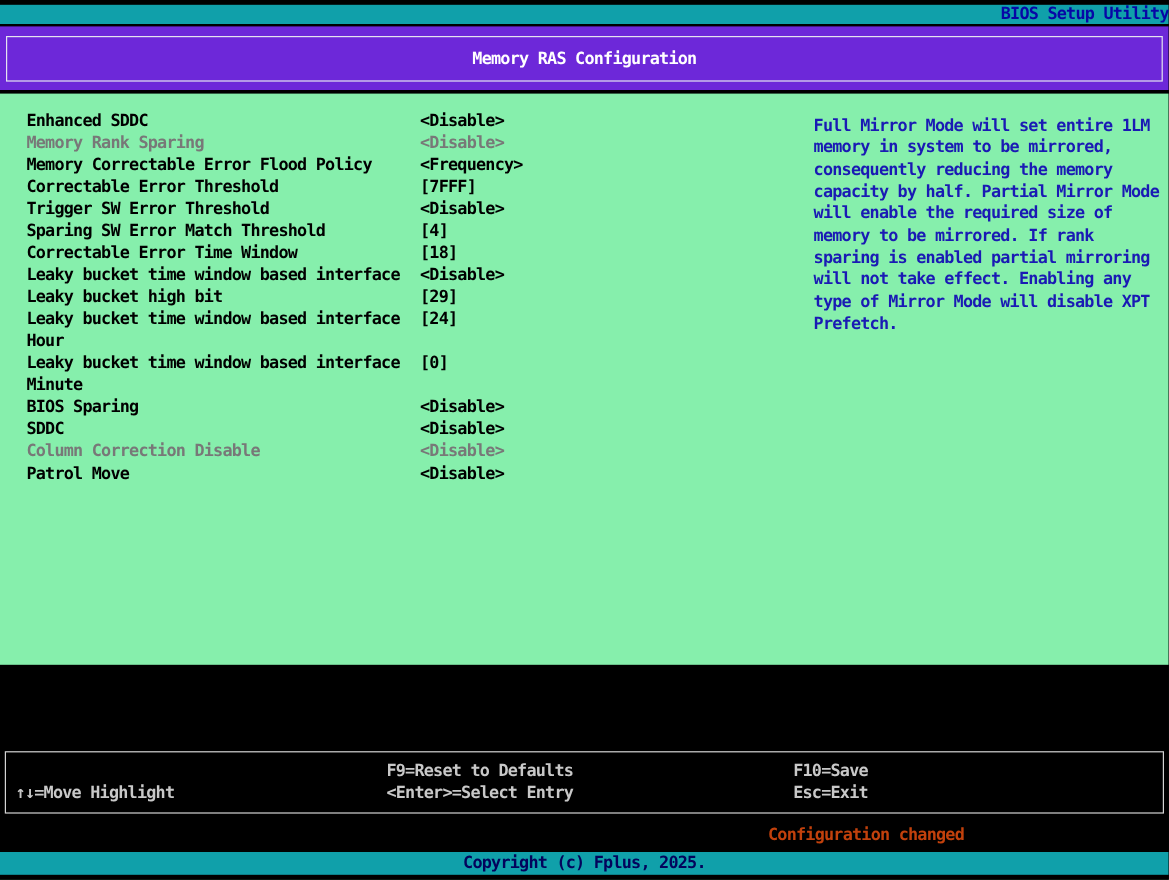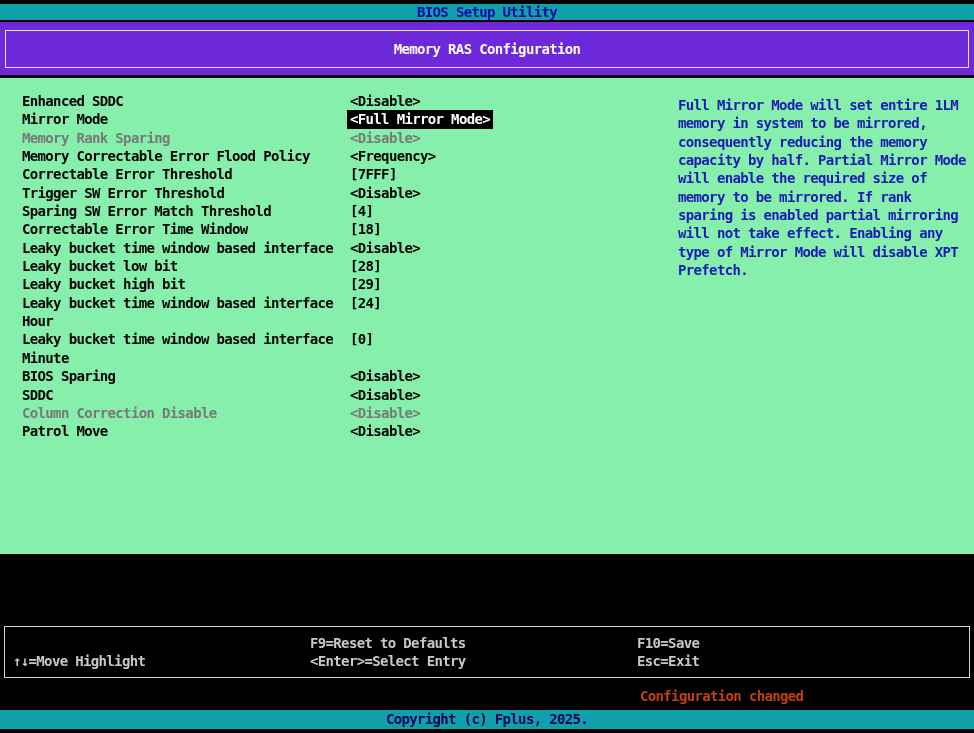--- a/index.html
+++ b/index.html
@@ -4,21 +4,21 @@
 <style>
   html,body{margin:0;padding:0;background:#000;}
   .screen{
     position:relative;width:974px;height:733px;background:#000;overflow:hidden;
     font-family:"DejaVu Sans Mono","Liberation Mono",monospace;
     font-weight:bold;font-size:14px;letter-spacing:-0.65px;
   }
   
   .topbar{
     position:absolute;left:0;top:4px;width:100%;height:16px;
-    background:#10a0aa;color:#0707a6;text-align:center;line-height:16px;
+    background:#10a0aa;color:#0707a6;text-align:right;line-height:16px;
   }
   
   .header{position:absolute;left:0;top:22px;width:100%;height:53px;background:#6d28d9;}
   .titlebox{
     position:absolute;left:5px;right:5px;top:8px;height:36px;
     border:1px solid #e4e4f0;color:#ffffff;
     display:flex;align-items:center;justify-content:center;
   }
   
   .body{position:absolute;left:0;top:78px;width:100%;height:476px;background:#86efac;color:#000;}
@@ -31,21 +31,21 @@
   .help{
     position:absolute;left:678px;top:18px;width:292px;
     line-height:18.35px;color:#1a1ab4;white-space:pre-line;
   }
   
   .bottom{position:absolute;left:0;top:615px;width:100%;height:95px;background:#000;}
   .keybox{
     position:absolute;left:4px;right:4px;top:11px;height:52px;
     border:1px solid #d4d4d4;color:#c8c8c8;box-sizing:border-box;padding-top:7px;
   }
-  .keyrow{display:flex;line-height:18.35px;}
+  .keyrow{display:flex;line-height:18.35px;gap:12px;}
   .kc{display:block;white-space:nowrap;}
   .c1{width:305px;padding-left:8px;box-sizing:border-box;}
   .c2{width:327px;}
   .c3{flex:1;}
   .status{position:absolute;left:640px;top:72px;color:#c2410c;line-height:18px;}
   
   .copybar{
     position:absolute;left:0;top:710px;width:100%;height:19px;
     background:#10a0aa;color:#03035c;text-align:center;line-height:19px;
   }
@@ -65,24 +65,20 @@
     </div>
   </div>
 
   <div class="body">
     <div class="menu">
 
       <div class="mrow">
         <span class="mlabel">Enhanced SDDC</span>
         <span class="mvalue">&lt;Disable&gt;</span>
       </div>
-      <div class="mrow">
-        <span class="mlabel">Mirror Mode</span>
-        <span class="mvalue selected">&lt;Full Mirror Mode&gt;</span>
-      </div>
       <div class="mrow disabled">
         <span class="mlabel">Memory Rank Sparing</span>
         <span class="mvalue">&lt;Disable&gt;</span>
       </div>
       <div class="mrow">
         <span class="mlabel">Memory Correctable Error Flood Policy</span>
         <span class="mvalue">&lt;Frequency&gt;</span>
       </div>
       <div class="mrow">
         <span class="mlabel">Correctable Error Threshold</span>
@@ -96,24 +92,20 @@
         <span class="mlabel">Sparing SW Error Match Threshold</span>
         <span class="mvalue">[4]</span>
       </div>
       <div class="mrow">
         <span class="mlabel">Correctable Error Time Window</span>
         <span class="mvalue">[18]</span>
       </div>
       <div class="mrow">
         <span class="mlabel">Leaky bucket time window based interface</span>
         <span class="mvalue">&lt;Disable&gt;</span>
-      </div>
-      <div class="mrow">
-        <span class="mlabel">Leaky bucket low bit</span>
-        <span class="mvalue">[28]</span>
       </div>
       <div class="mrow">
         <span class="mlabel">Leaky bucket high bit</span>
         <span class="mvalue">[29]</span>
       </div>
       <div class="mrow">
         <span class="mlabel">Leaky bucket time window based interface
 Hour</span>
         <span class="mvalue">[24]</span>
       </div>

